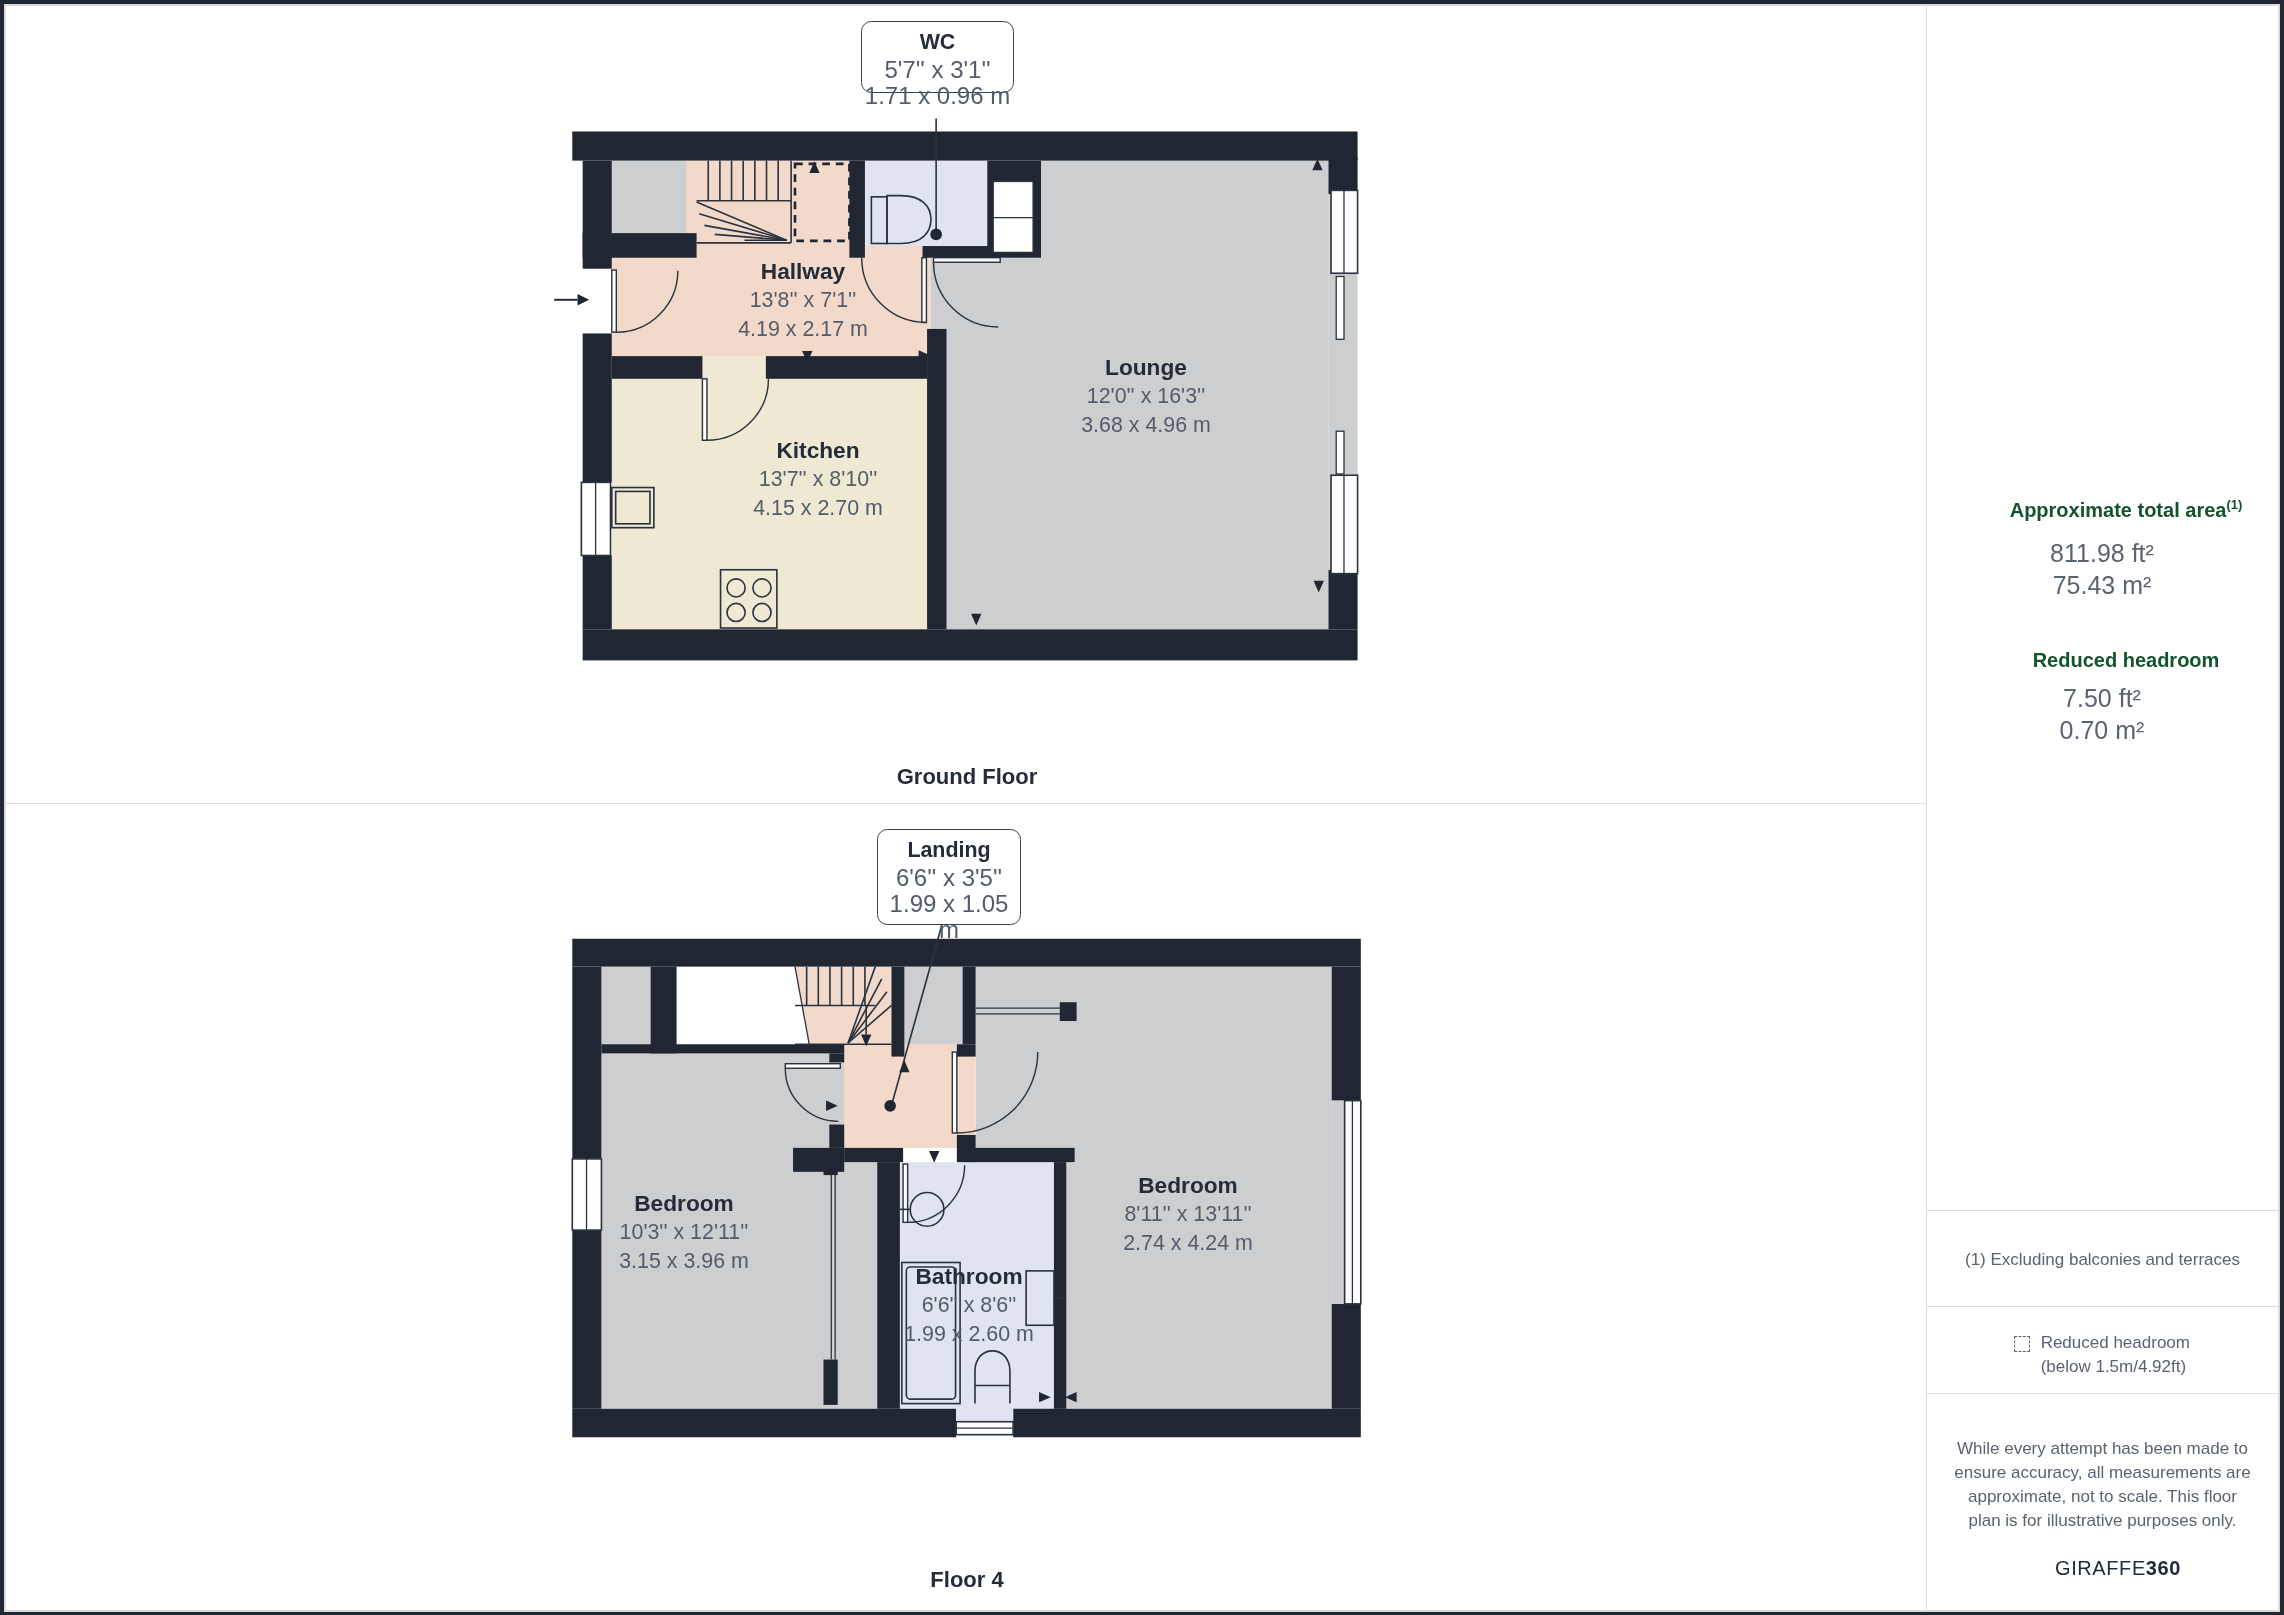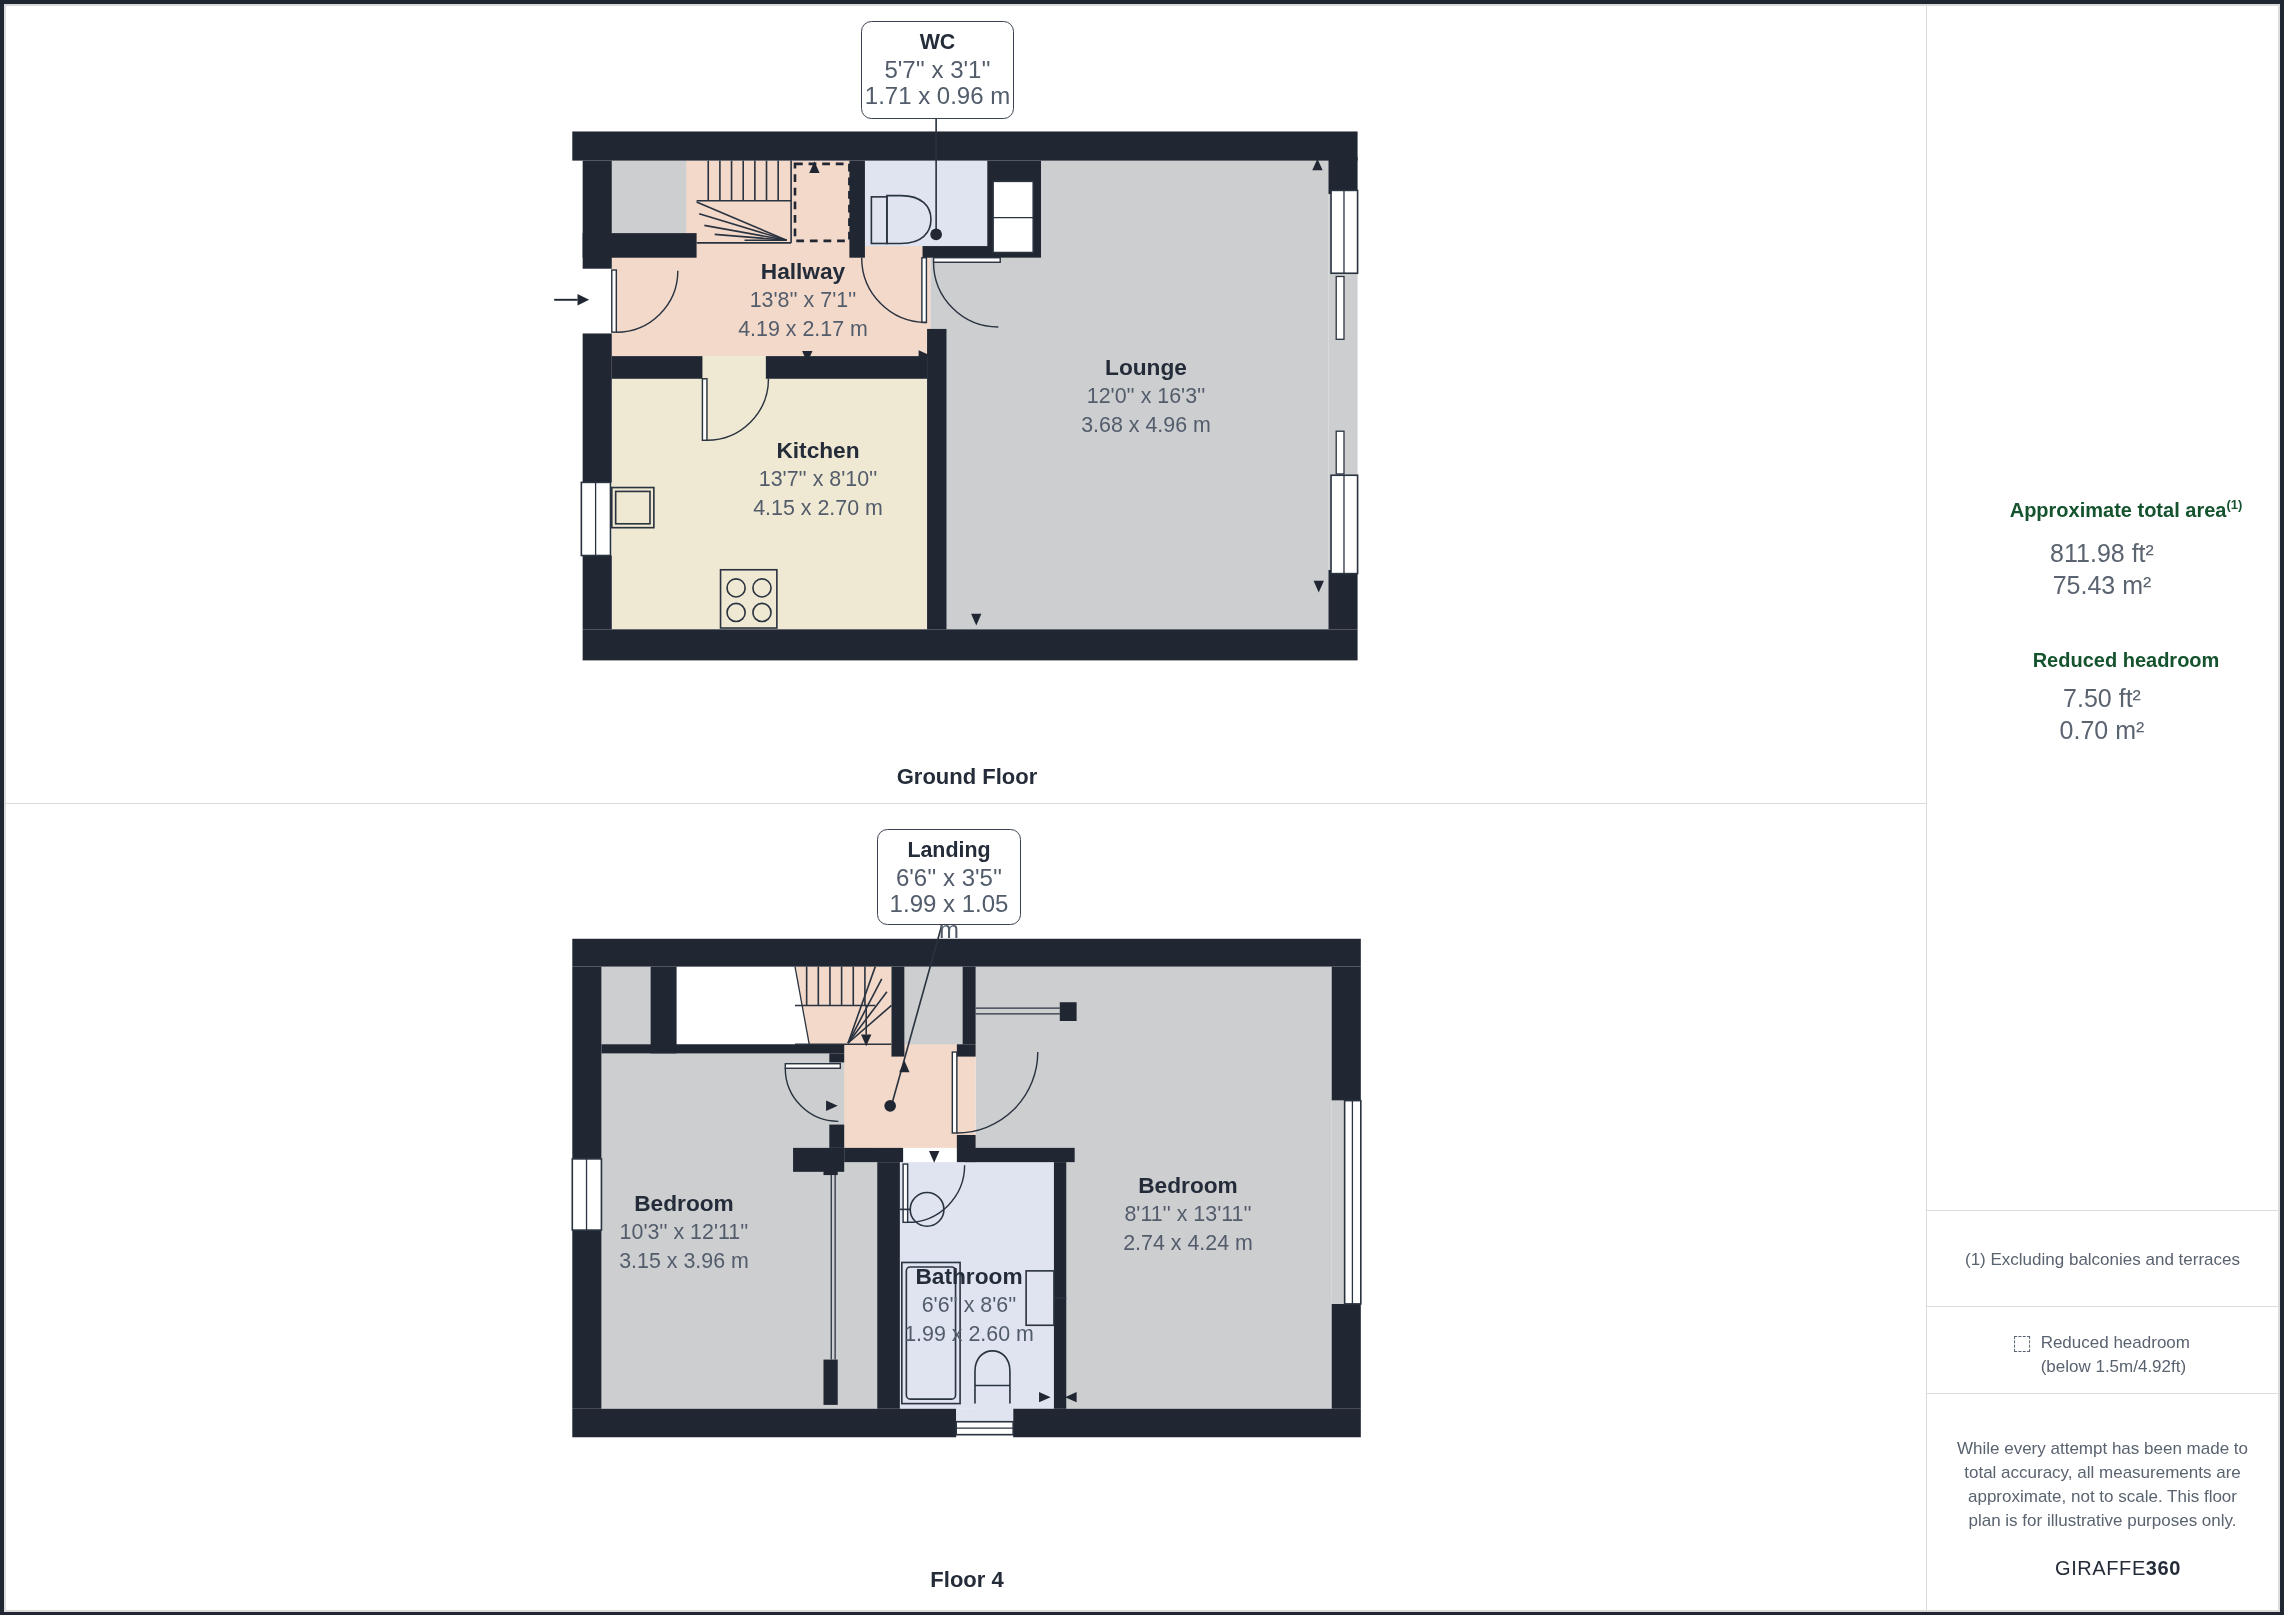--- a/index.html
+++ b/index.html
@@ -252,21 +252,21 @@
       <g fill="#202733">
         <polygon points="1389,1656 1405,1656 1397,1638"></polygon>
         <polygon points="1276,1700 1276,1716 1294,1708"></polygon>
         <polygon points="1435,1778 1451,1778 1443,1796"></polygon>
         <polygon points="1663,2150 1663,2166 1645,2158"></polygon>
         <polygon points="1605,2150 1605,2166 1623,2158"></polygon>
       </g>
     </g>
   </svg>
 
-  <div class="callout" style="left:861px;top:21px;width:153px;height:98px;">
+  <div class="callout" style="left:861px;top:21px;width:153px;height:72px;">
     <div class="t">WC</div>
     <div class="d">5'7'' x 3'1''</div>
     <div class="d">1.71 x 0.96 m</div>
   </div>
 
   <div class="room-label" style="left:803px;top:256px;">
     <div class="t">Hallway</div>
     <div class="d">13'8'' x 7'1''</div>
     <div class="d">4.19 x 2.17 m</div>
   </div>
@@ -327,21 +327,21 @@
     <div class="txt">
       <div>Reduced headroom</div>
       <div>(below 1.5m/4.92ft)</div>
     </div>
   </div>
 
   <div class="sb-divider" style="top:1393px;"></div>
 
   <div class="sb-note" style="top:1437px;">
     <div>While every attempt has been made to</div>
-    <div>total accuracy, all measurements are</div>
+    <div>ensure accuracy, all measurements are</div>
     <div>approximate, not to scale. This floor</div>
     <div>plan is for illustrative purposes only.</div>
   </div>
 
   <div class="brand" style="top:1557px;margin-left:16px;">
     <span>GIRAFFE</span><span class="b">360</span>
   </div>
 
   <div class="frame"></div>
 </div>

